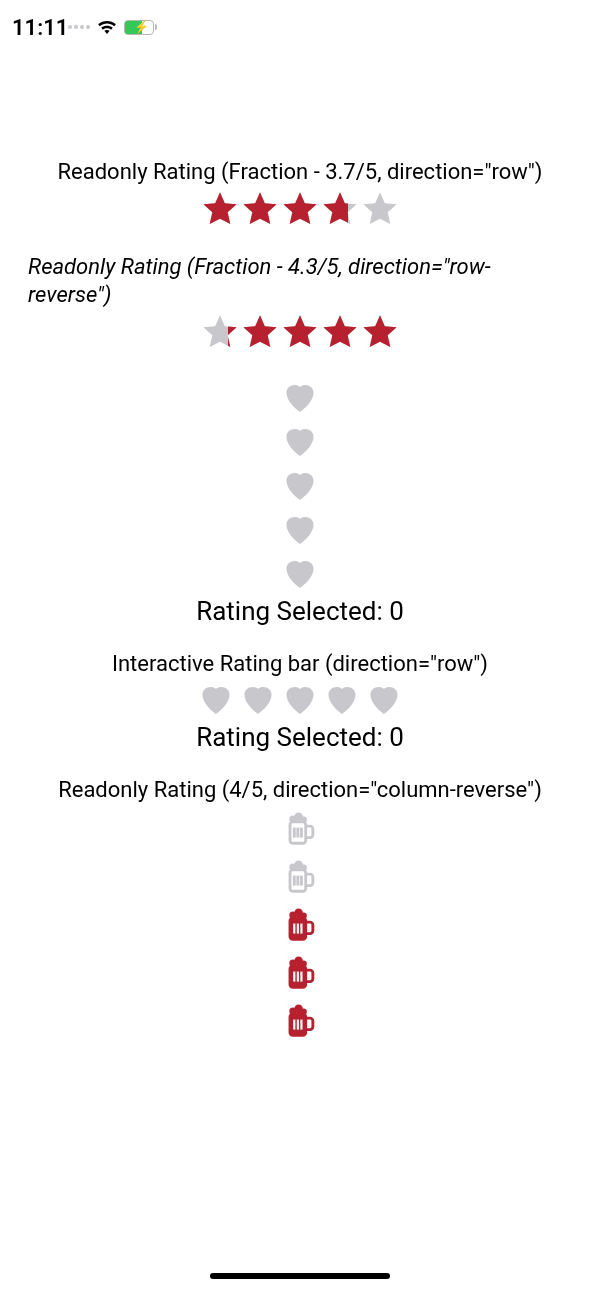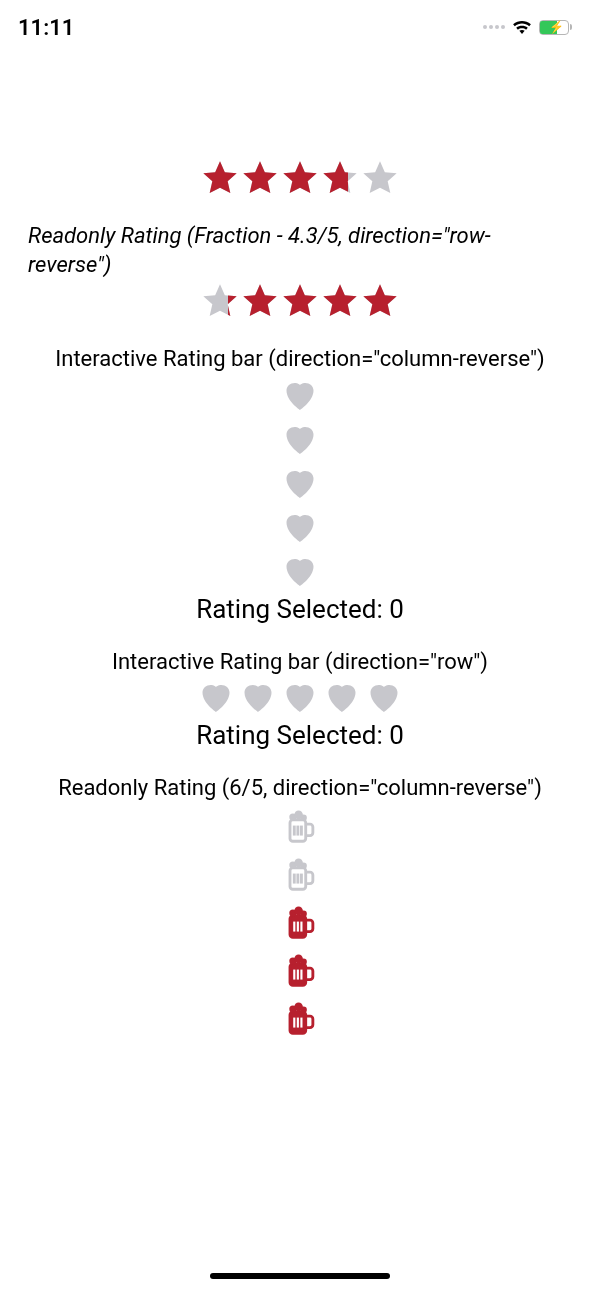--- a/index.html
+++ b/index.html
@@ -6,23 +6,22 @@
     body {
       width: 600px;
       height: 1299px;
       background: #ffffff;
       font-family: -apple-system, BlinkMacSystemFont, "Segoe UI", Roboto, Helvetica, Arial, sans-serif;
       position: relative;
       overflow: hidden;
     }
     .status-bar {
       display: flex;
-      justify-content: space-between;
       align-items: center;
-      padding: 12px 28px 6px 18px;
+      padding: 12px 28px 6px 12px;
       height: 48px;
     }
     .status-time {
       font-size: 22px;
       font-weight: 600;
       color: #000;
     }
     .status-right {
       display: flex;
       align-items: center;
@@ -173,20 +172,21 @@
         <div class="batt-bolt">⚡</div>
       </div>
       <div class="batt-tip"></div>
     </div>
   </div>
 </div>
 
 <div class="content">
 
   <div class="section">
+    <div class="section-title">Readonly Rating (Fraction - 3.7/5, direction="row")</div>
     <div class="rating-row">
 
       <div class="star">
         <svg viewBox="0 0 24 24">
             <path fill="#c7c7cc" d="M12 2l2.9 6.6 7.1.6-5.4 4.8 1.6 7L12 17.8 5.8 21l1.6-7L2 9.2l7.1-.6z"></path>
           </svg>
         <div class="star-fill" style="width:100%">
             <svg viewBox="0 0 24 24">
               <path fill="#b7202e" d="M12 2l2.9 6.6 7.1.6-5.4 4.8 1.6 7L12 17.8 5.8 21l1.6-7L2 9.2l7.1-.6z"></path>
             </svg>
@@ -280,21 +280,20 @@
         <div class="star-fill" style="width:30%;right:0;left:auto;">
             <svg viewBox="0 0 24 24" style="margin-left:-28px">
               <path fill="#b7202e" d="M12 2l2.9 6.6 7.1.6-5.4 4.8 1.6 7L12 17.8 5.8 21l1.6-7L2 9.2l7.1-.6z"></path>
             </svg>
           </div>
       </div>
     </div>
   </div>
 
   <div class="section">
-    <div class="section-title">Interactive Rating bar (direction="column-reverse")</div>
     <div class="rating-col">
       <div class="heart">
           <svg viewBox="0 0 24 22">
             <path fill="#c7c7cc" d="M12 21s-9-6-9-13c0-3 2.5-5 5.5-5 2 0 3.5 1.3 3.5 1.3S13.5 3 15.5 3C18.5 3 21 5 21 8c0 7-9 13-9 13z"></path>
           </svg>
         </div>
       <div class="heart">
           <svg viewBox="0 0 24 22">
             <path fill="#c7c7cc" d="M12 21s-9-6-9-13c0-3 2.5-5 5.5-5 2 0 3.5 1.3 3.5 1.3S13.5 3 15.5 3C18.5 3 21 5 21 8c0 7-9 13-9 13z"></path>
           </svg>
@@ -344,21 +343,21 @@
       <div class="heart">
           <svg viewBox="0 0 24 22">
             <path fill="#c7c7cc" d="M12 21s-9-6-9-13c0-3 2.5-5 5.5-5 2 0 3.5 1.3 3.5 1.3S13.5 3 15.5 3C18.5 3 21 5 21 8c0 7-9 13-9 13z"></path>
           </svg>
         </div>
     </div>
     <div class="selected-text">Rating Selected: 0</div>
   </div>
 
   <div class="section">
-    <div class="section-title">Readonly Rating (6/5, direction="column-reverse")</div>
+    <div class="section-title">Readonly Rating (4/5, direction="column-reverse")</div>
     <div class="beer-col">
 
       <div class="beer">
         <svg viewBox="0 0 24 28">
           <g fill="none" stroke="#c7c7cc" stroke-width="2">
             <rect x="5" y="9" width="11" height="15" rx="2"></rect>
             <path d="M16 12h3a2 2 0 0 1 2 2v4a2 2 0 0 1-2 2h-3"></path>
             <line x1="8" y1="13" x2="8" y2="20"></line>
             <line x1="10.5" y1="13" x2="10.5" y2="20"></line>
             <line x1="13" y1="13" x2="13" y2="20"></line>

